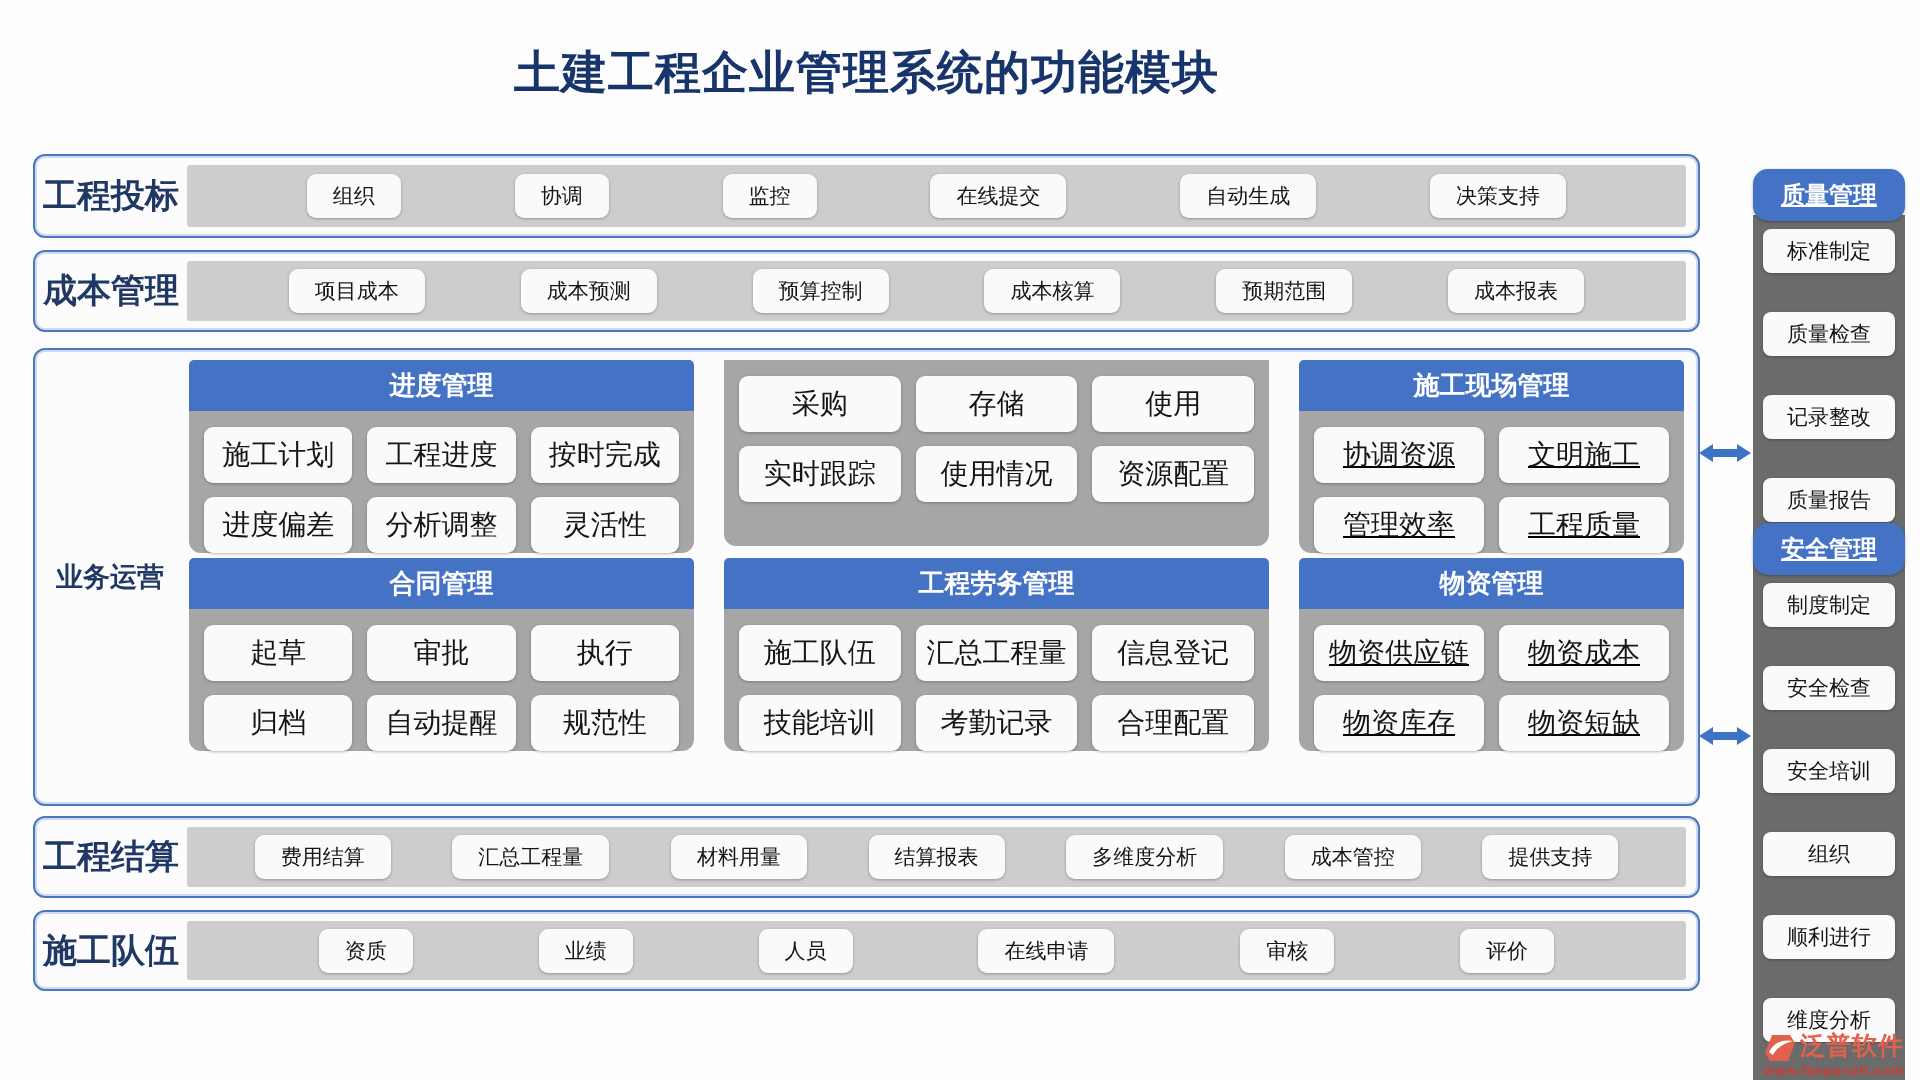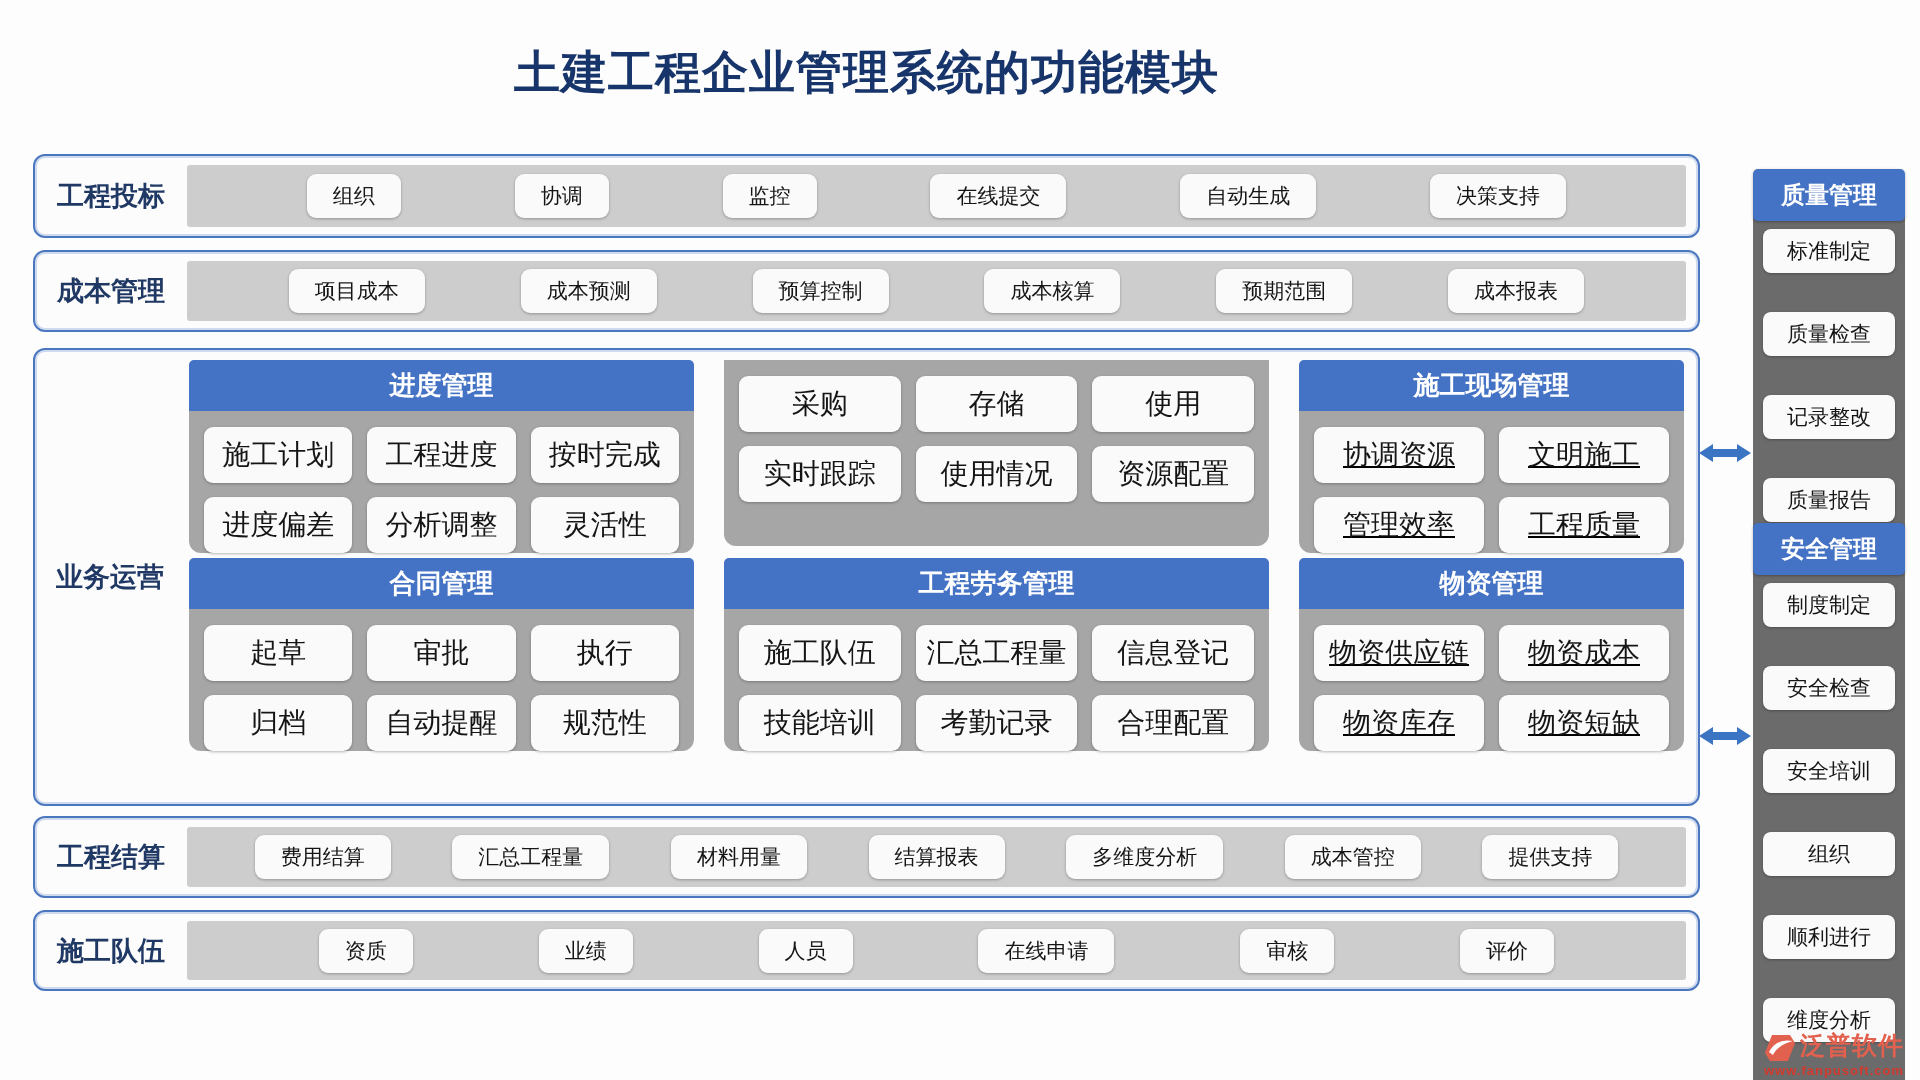--- a/index.html
+++ b/index.html
@@ -14,21 +14,21 @@
   
   .band{position:absolute;left:33px;width:1667px;background:#fcfcfc;
         border:2px solid #4a77bd;border-radius:12px;
         box-shadow:inset 0 0 0 2px rgba(122,156,212,.35);
         display:flex;align-items:stretch;box-sizing:border-box;}
   #band-bidding{top:154px;height:84px;}
   #band-cost{top:250px;height:82px;}
   #band-settlement{top:816px;height:82px;}
   #band-team{top:910px;height:81px;}
   .band-label{flex:0 0 152px;display:flex;align-items:center;justify-content:center;
-              font-size:27px;font-weight:bold;color:#1f3864;}
+              font-size:34px;font-weight:bold;color:#1f3864;}
   .band-strip{flex:1;margin:9px 12px 9px 0;background:#cdcdcd;border-radius:3px;
               display:flex;align-items:center;justify-content:space-evenly;padding:0 6px;}
 
   
   .btn{background:#fafafa;border-radius:9px;color:#151515;text-align:center;
        font-size:21px;padding:8px 26px;min-width:92px;box-sizing:border-box;
        box-shadow:0 1px 3px rgba(0,0,0,.28);white-space:nowrap;}
 
   
   .ops{position:absolute;left:33px;top:348px;width:1667px;height:458px;
@@ -48,22 +48,22 @@
               padding:16px 15px 0;display:grid;gap:14px 15px;
               grid-template-columns:repeat(3,1fr);align-content:start;box-sizing:border-box;}
   .panel-body.cols-2{grid-template-columns:repeat(2,1fr);text-decoration:underline;}
   .panel-body .btn{min-width:0;padding:9px 4px;font-size:28px;}
 
   
   .sidebar{position:absolute;left:1753px;width:152px;display:flex;flex-direction:column;box-sizing:border-box;}
   #sidebar-quality{top:169px;height:336px;}
   #sidebar-safety{top:523px;height:488px;}
   .sidebar-header{background:#4472c4;color:#fff;font-weight:bold;font-size:24px;
-                  text-align:center;padding:10px 0;border-radius:5px;position:relative;z-index:1;
-                  box-shadow:0 1px 3px rgba(0,0,0,.3);}
+                  text-align:center;padding:10px 0;border-radius:15px;position:relative;z-index:1;
+                  box-shadow:0 1px 3px rgba(0,0,0,.3);text-decoration:underline;}
   .sidebar-body{flex:1;background:#6b6b6b;border-radius:0 0 10px 10px;margin-top:-6px;
                 padding:14px 10px 8px;display:flex;flex-direction:column;
                 justify-content:space-between;gap:39px;}
   .sidebar-body .btn{min-width:0;padding:8px 2px;font-size:21px;border-radius:8px;}
 
   
   .arrow{position:absolute;width:52px;height:32px;}
   #arrow-quality{left:1699px;top:437px;}
   #arrow-safety{left:1699px;top:720px;}
 

